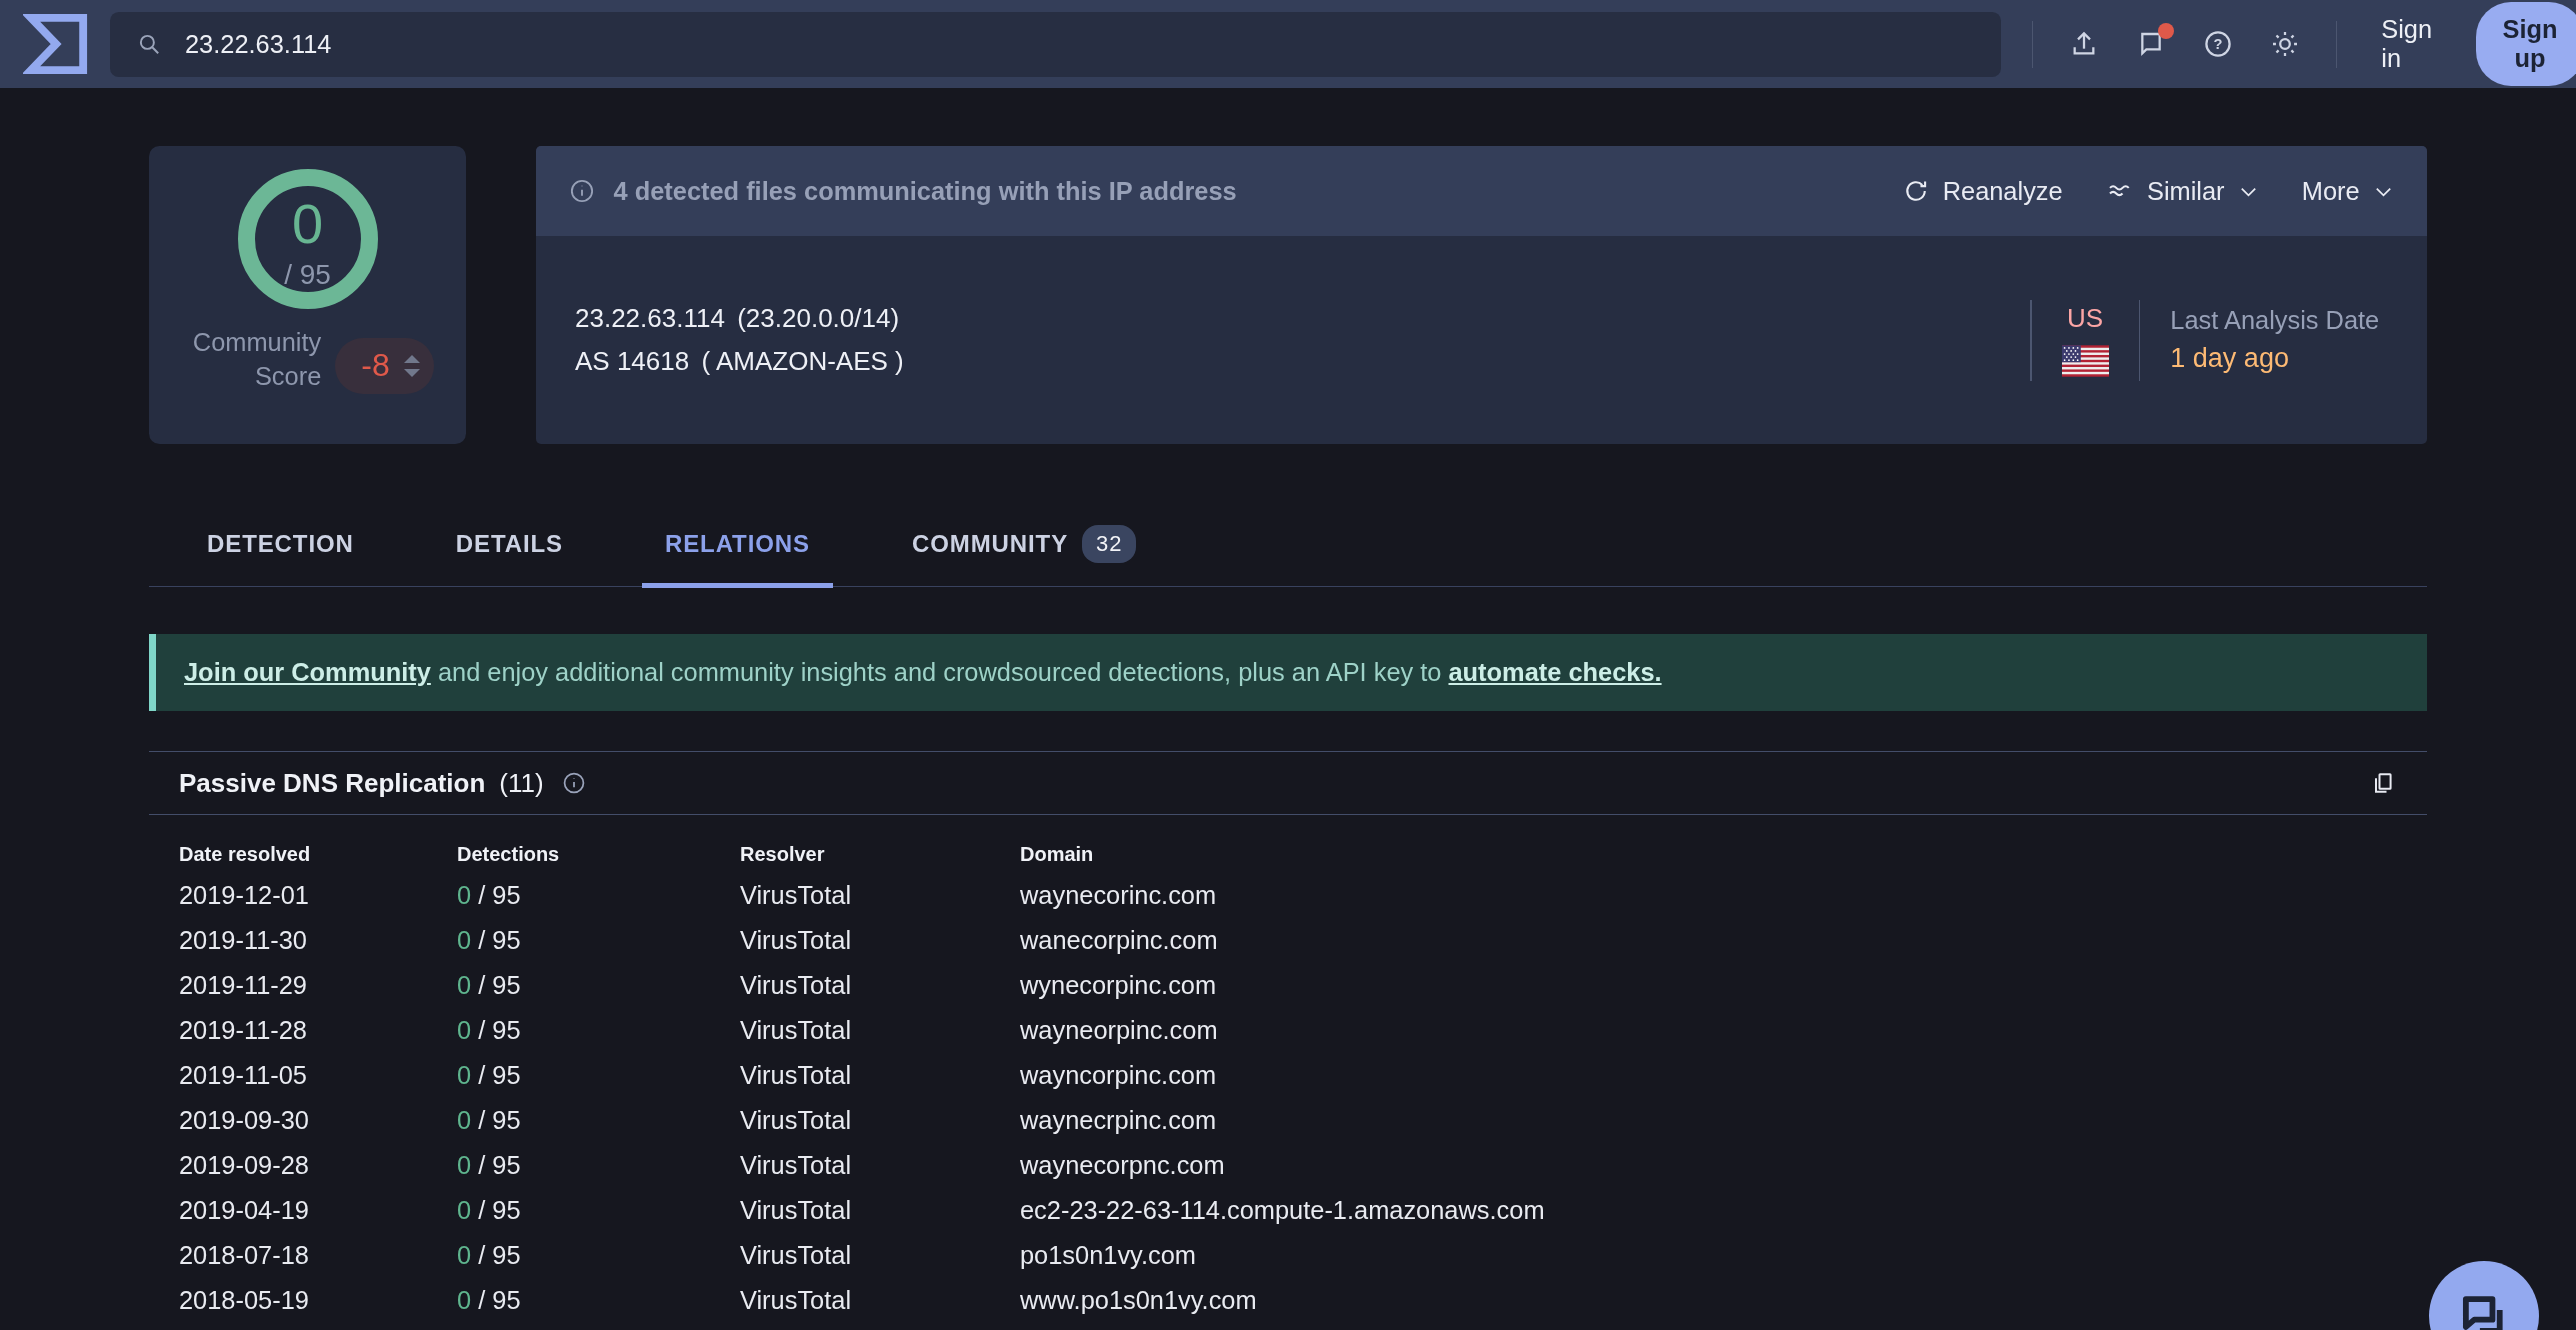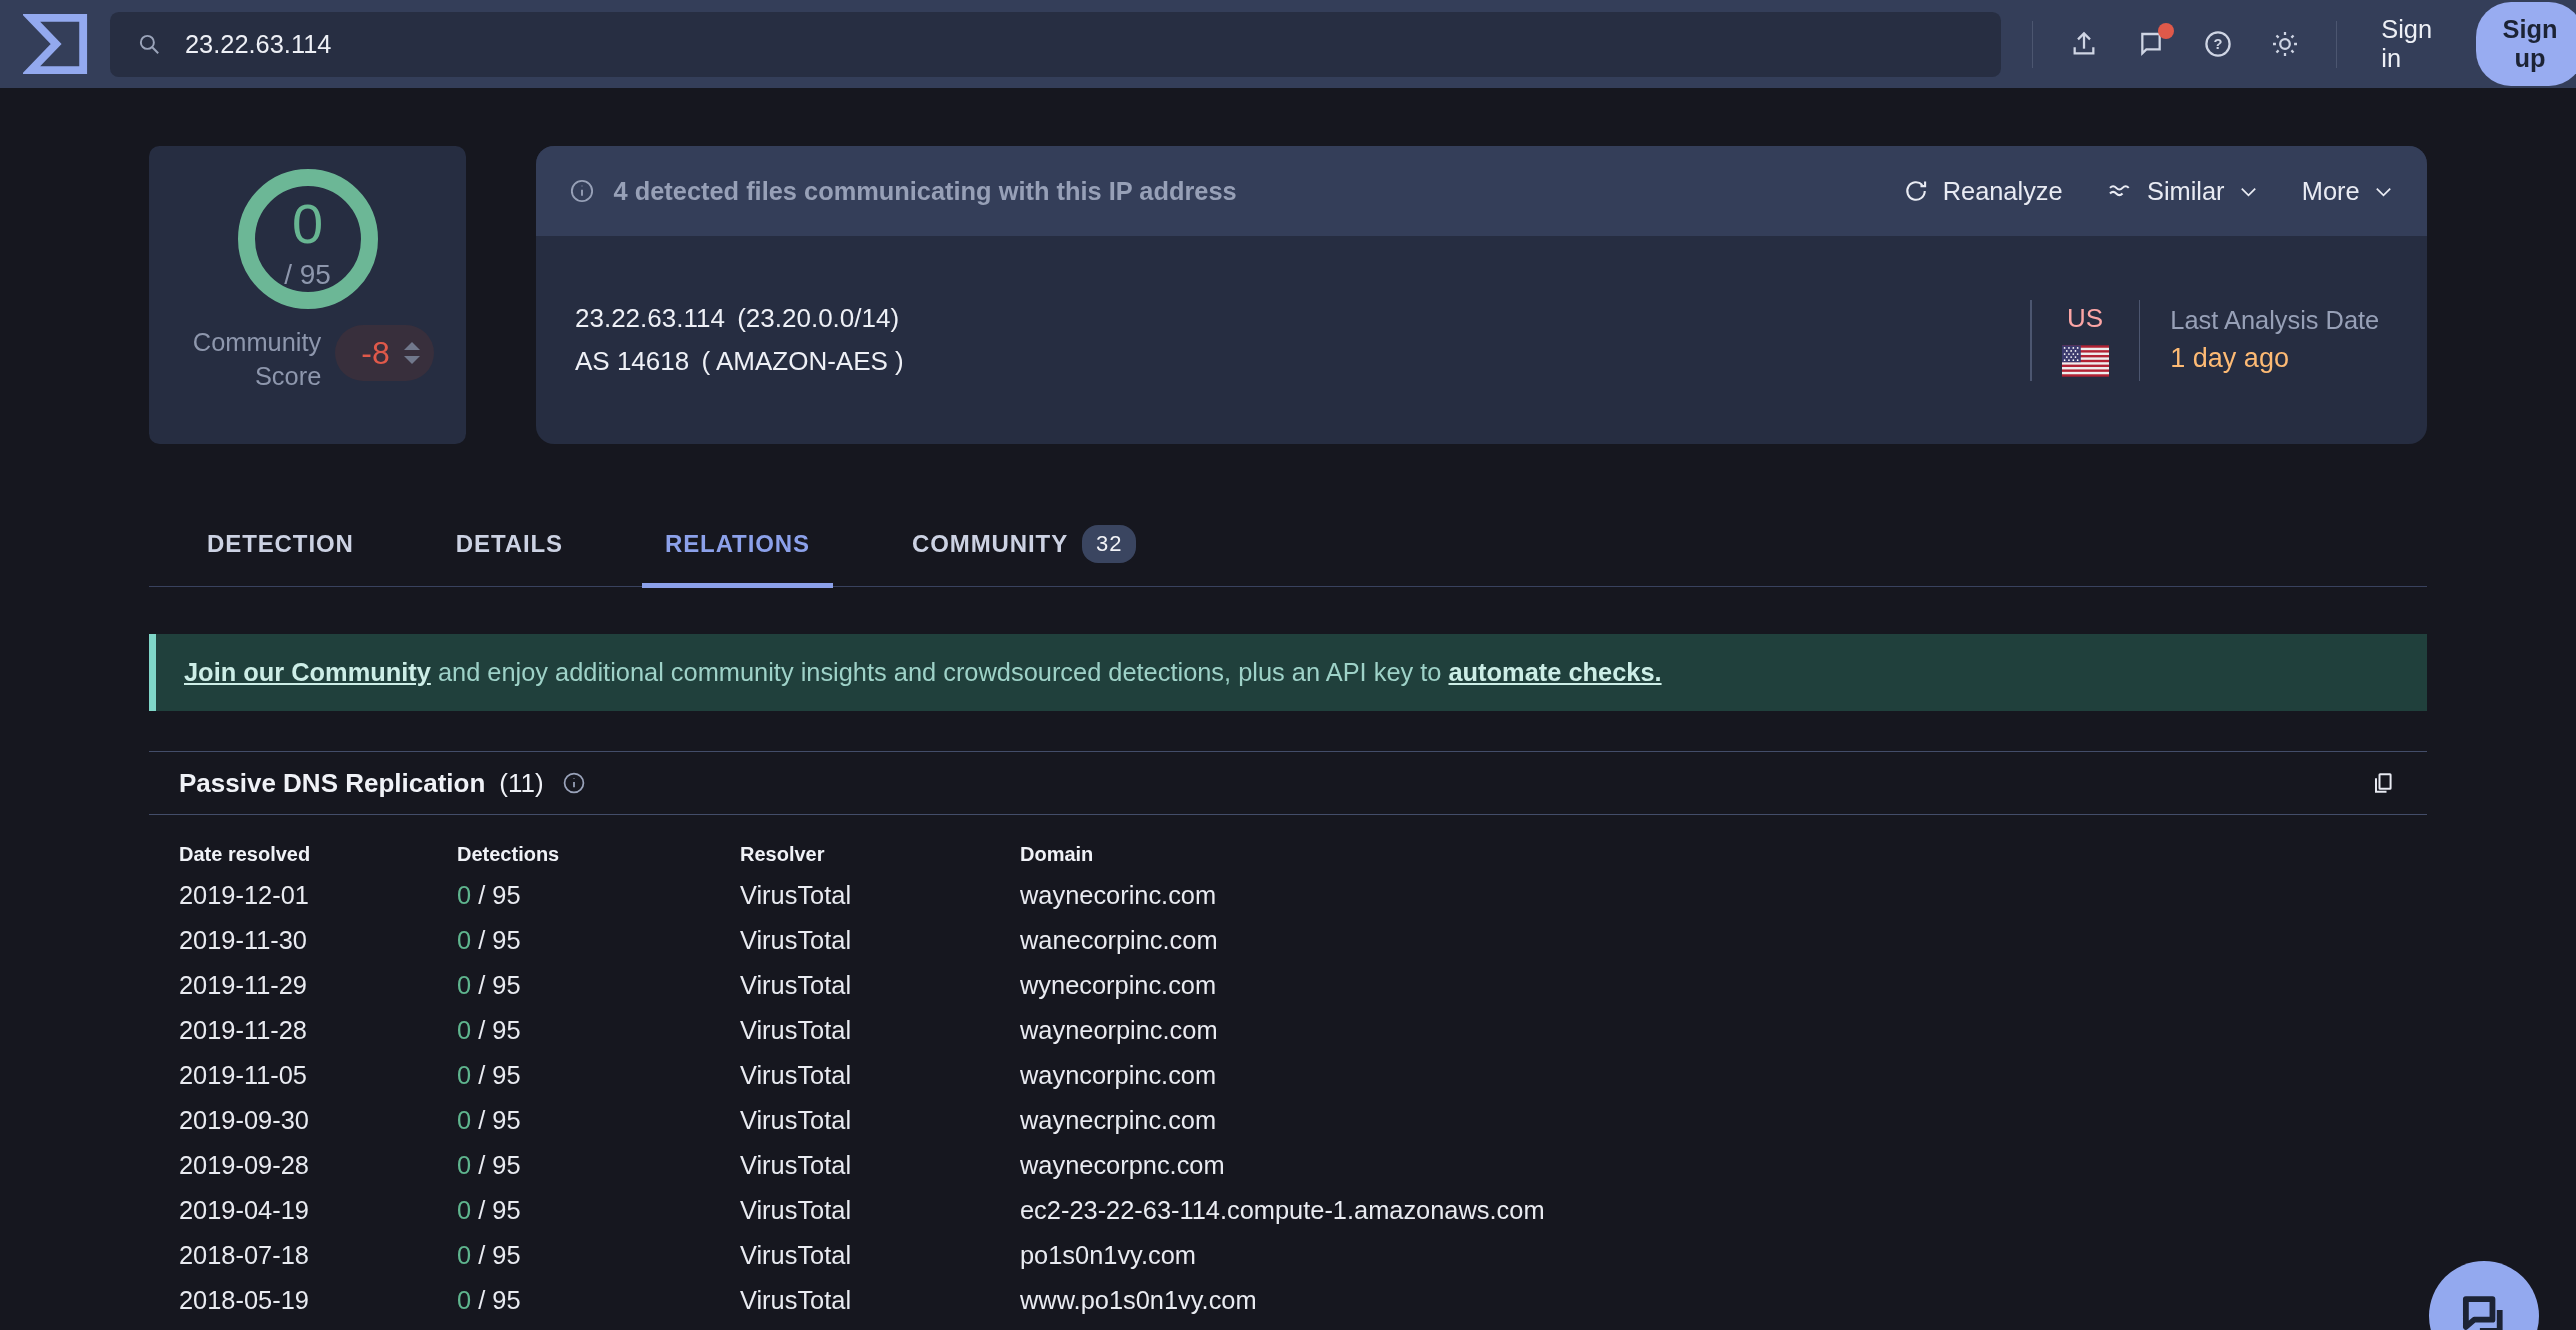--- a/index.html
+++ b/index.html
@@ -52,37 +52,37 @@
     width: 317px; background: #262d41; border-radius: 10.5px;
     display: flex; flex-direction: column; align-items: center;
     padding-top: 23px; flex: 0 0 auto;
   }
   .ring {
     width: 140px; height: 140px; border: 17.5px solid #6cb796; border-radius: 50%;
     display: flex; flex-direction: column; align-items: center; justify-content: center;
   }
   .ring .score { font-size: 56px; color: #68b692; line-height: 1; margin-top: 8.8px; }
   .ring .score-total { font-size: 28px; color: #8e97ad; margin-top: 7px; }
-  .community-row { display: flex; align-items: flex-start; gap: 14px; margin-top: 16px; }
+  .community-row { display: flex; align-items: flex-end; gap: 14px; margin-top: 16px; }
   .community-label {
     width: 140px; text-align: right; color: #8e97ad; font-size: 25.4px; line-height: 1.35;
   }
   .vote-pill {
     background: #382f3c; border-radius: 32px; height: 56px;
     display: flex; align-items: center; gap: 14px; padding: 0 14px 0 26px; cursor: pointer;
   }
   .vote-value { color: #e0594a; font-size: 32px; }
   .vote-carets { display: flex; flex-direction: column; gap: 6.1px; }
   .caret { width: 0; height: 0; border-left: 8px solid transparent; border-right: 8px solid transparent; cursor: pointer; }
   .caret.up { border-bottom: 8.8px solid #71788c; }
   .caret.down { border-top: 8.8px solid #71788c; }
 
   
   .overview-card {
-    flex: 1; background: #262d41; border-radius: 18px; overflow: hidden;
+    flex: 1; background: #262d41; border-radius: 5px; overflow: hidden;
     display: flex; flex-direction: column;
   }
   .overview-header {
     height: 90px; background: #343e59; display: flex; align-items: center;
     padding: 0 32px; flex: 0 0 auto;
   }
   .notice { display: flex; align-items: center; gap: 17.5px; color: #97a0b7; font-size: 25.4px; font-weight: 600; }
   .header-actions { margin-left: auto; display: flex; align-items: center; gap: 42px; }
   .action-btn {
     display: flex; align-items: center; gap: 12.3px; color: #e9ebf3; font-size: 25.4px;

